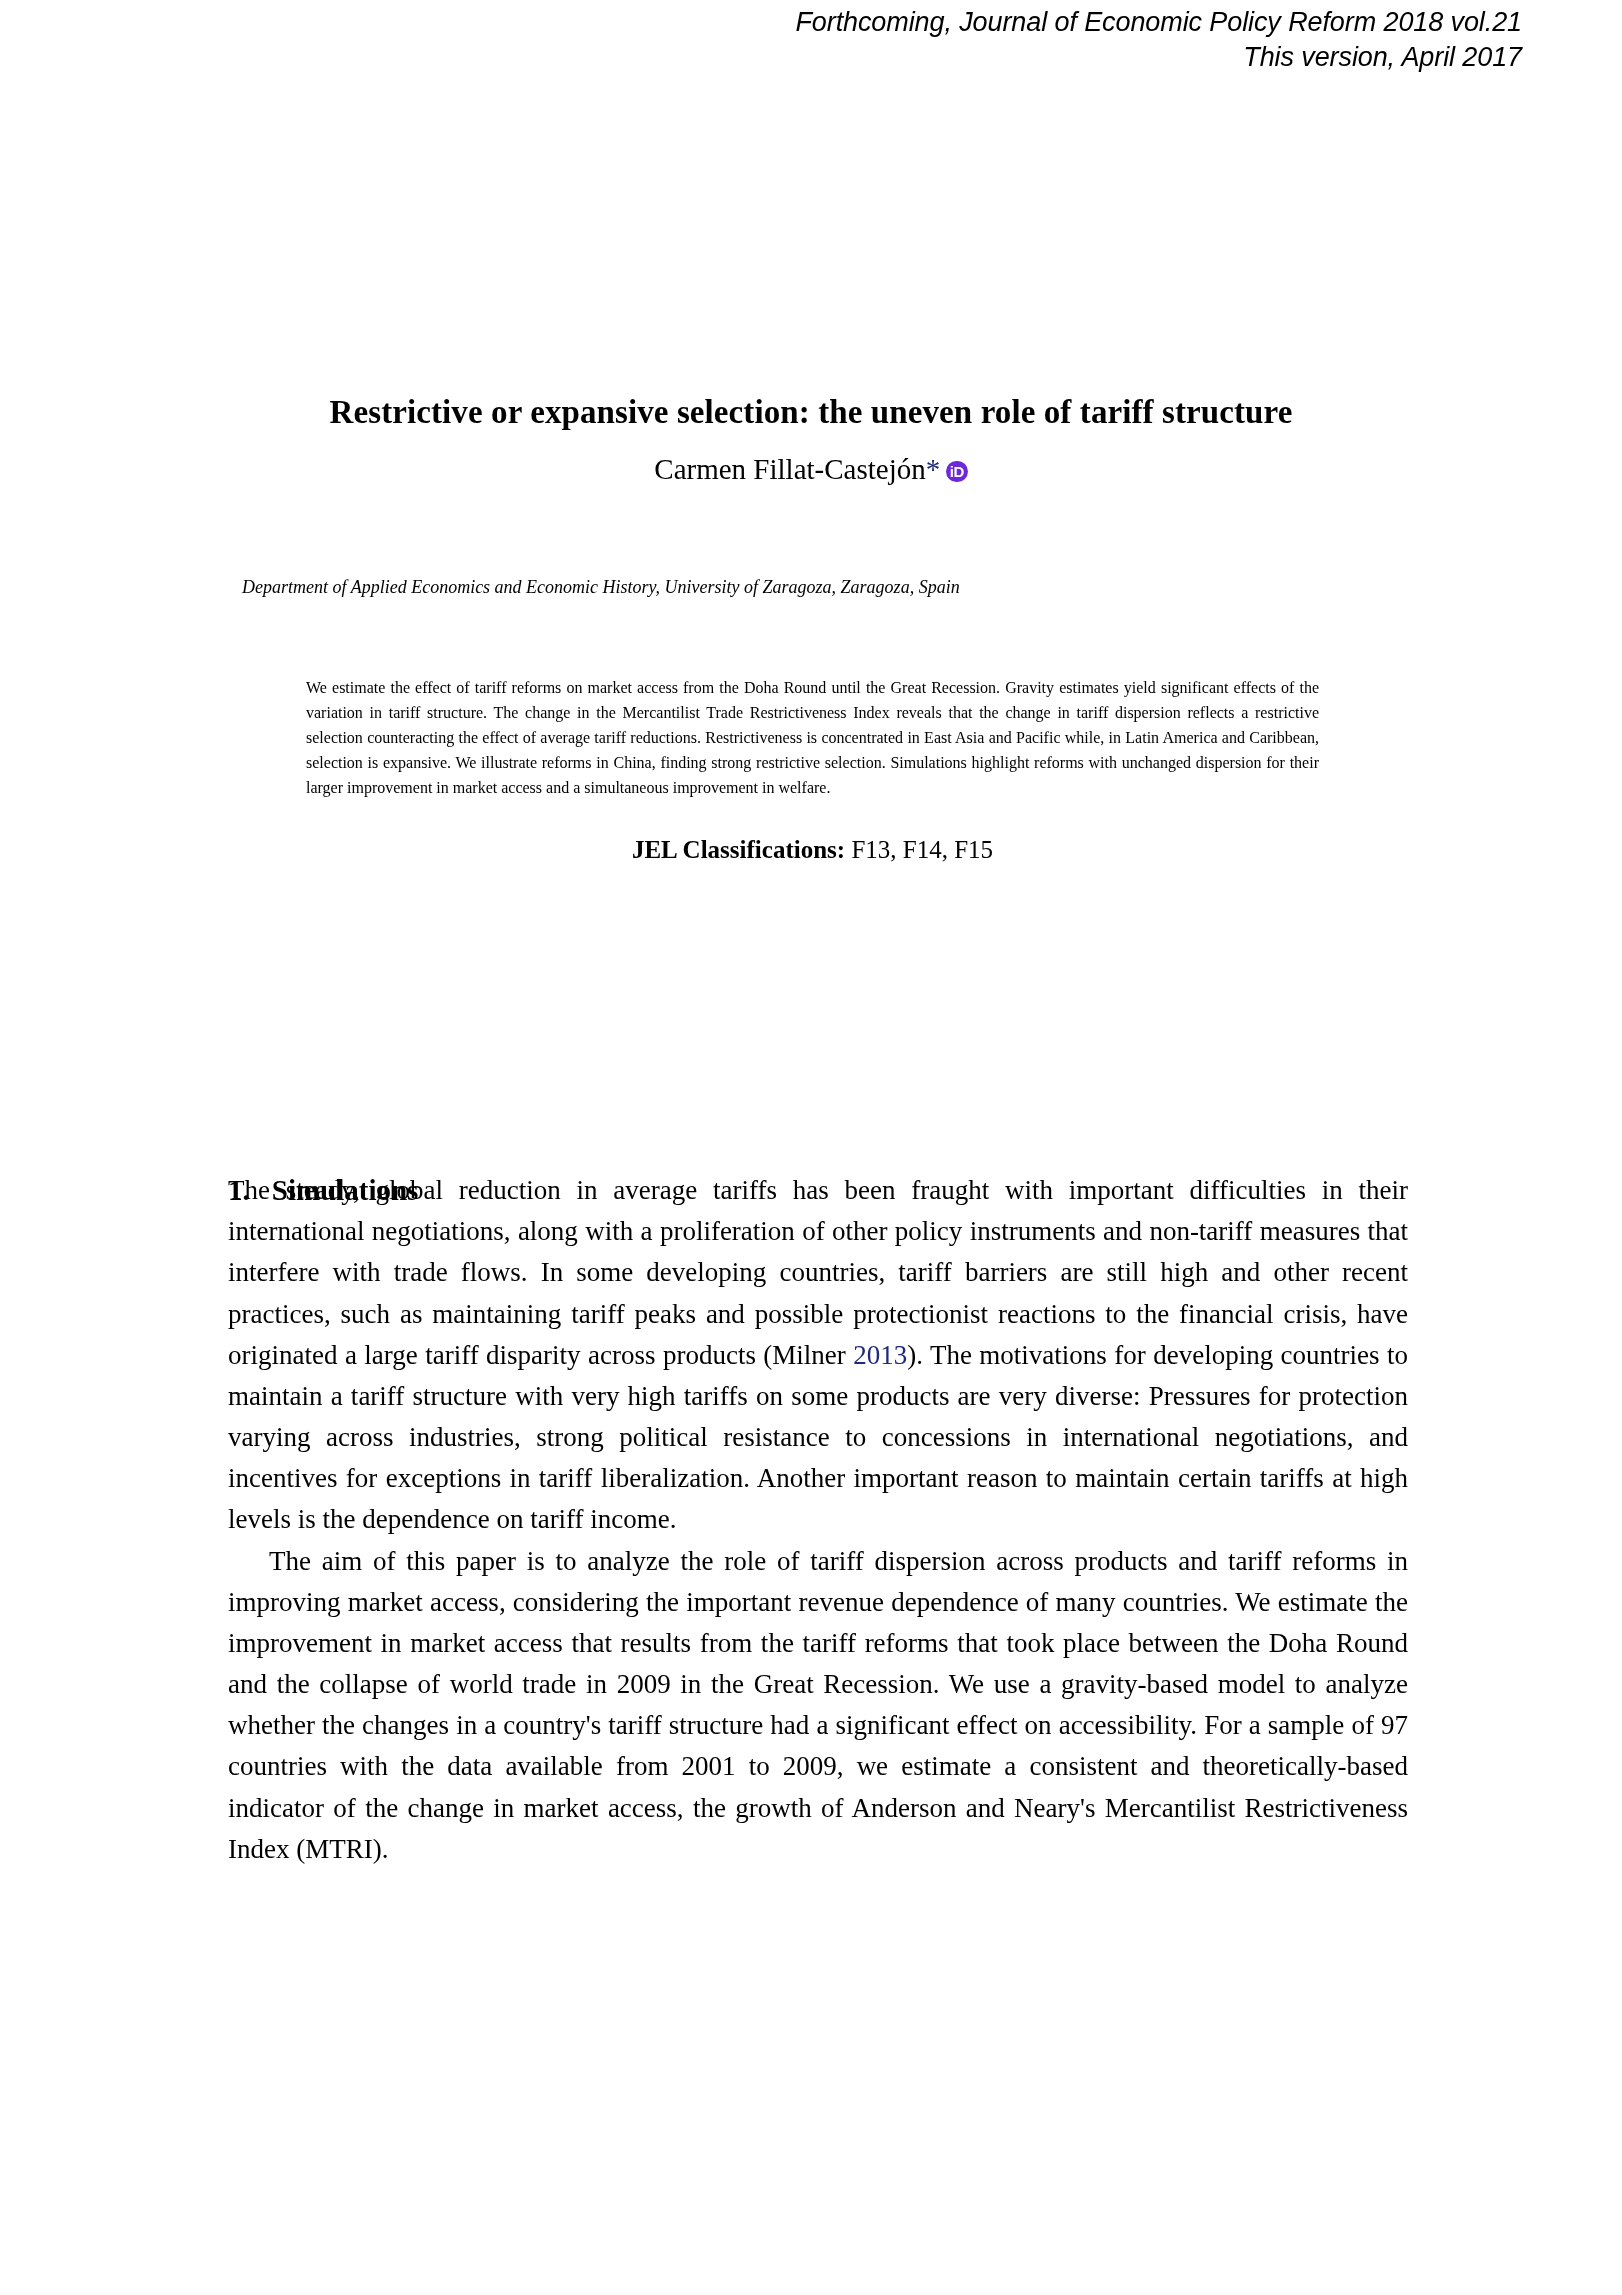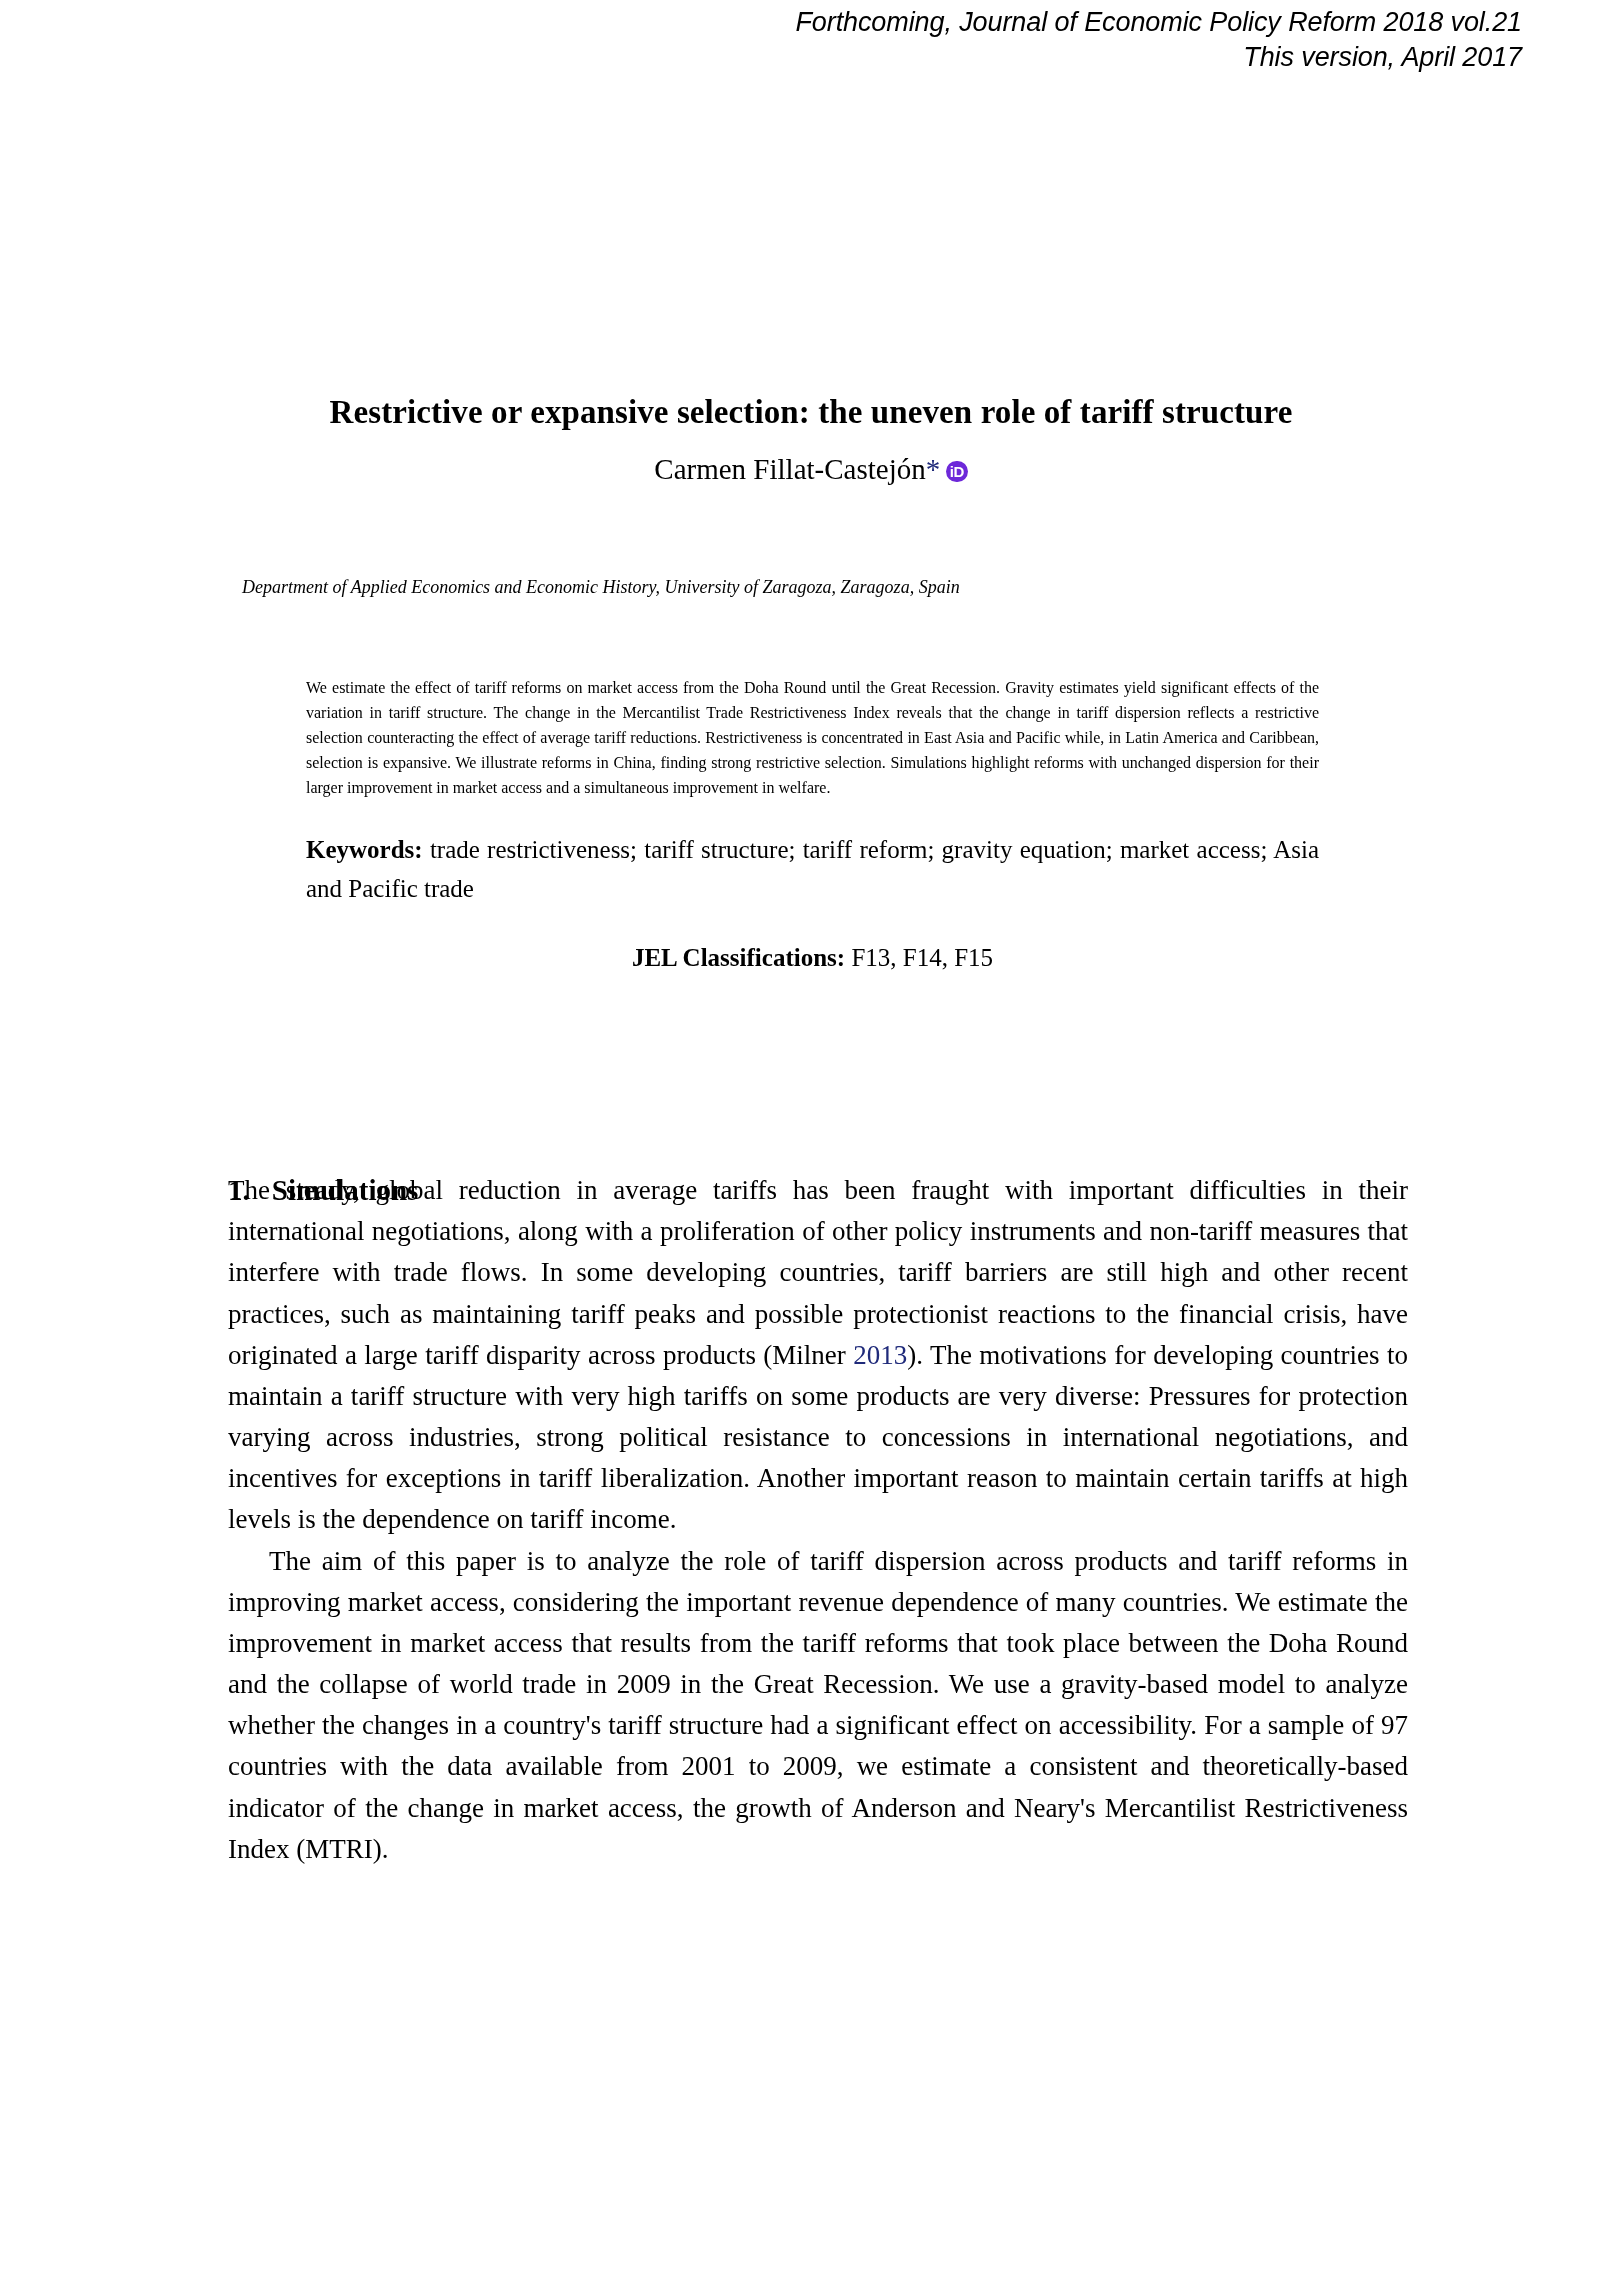--- a/index.html
+++ b/index.html
@@ -173,21 +173,20 @@
     <div class="author-line"><span>Carmen Fillat-Castejón</span><span class="author-star">*</span><span class="orcid-badge">iD</span></div>
   </div>
 
   <div class="affiliation">
     <span>Department of Applied Economics and Economic History, University of Zaragoza, Zaragoza,</span>
     <span>Spain</span>
   </div>
 
   <div class="abstract-block">
     <p class="abstract-text">We estimate the effect of tariff reforms on market access from the Doha Round until the Great Recession. Gravity estimates yield significant effects of the variation in tariff structure. The change in the Mercantilist Trade Restrictiveness Index reveals that the change in tariff dispersion reflects a restrictive selection counteracting the effect of average tariff reductions. Restrictiveness is concentrated in East Asia and Pacific while, in Latin America and Caribbean, selection is expansive. We illustrate reforms in China, finding strong restrictive selection. Simulations highlight reforms with unchanged dispersion for their larger improvement in market access and a simultaneous improvement in welfare.</p>
-    <p class="kw-line"><span class="kw-label">Keywords:</span> <span>trade restrictiveness; tariff structure; tariff reform; gravity equation; market access; Asia and Pacific trade</span></p>
     <p class="jel-line"><span class="jel-label">JEL Classifications:</span> <span>F13, F14, F15</span></p>
   </div>
 
   <div class="section-head"><span class="section-num">1.</span><span>Simulations</span></div>
 
   <div class="body-block">
     <p class="body-par"><span>The steady, global reduction in average tariffs has been fraught with important difficulties in their international negotiations, along with a proliferation of other policy instruments and non-tariff measures that interfere with trade flows. In some developing countries, tariff barriers are still high and other recent practices, such as maintaining tariff peaks and possible protectionist reactions to the financial crisis, have originated a large tariff disparity across products (Milner </span><span class="cite-link">2013</span><span>). The motivations for developing countries to maintain a tariff structure with very high tariffs on some products are very diverse: Pressures for protection varying across industries, strong political resistance to concessions in international negotiations, and incentives for exceptions in tariff liberalization. Another important reason to maintain certain tariffs at high levels is the dependence on tariff income.</span></p>
     <p class="body-par">The aim of this paper is to analyze the role of tariff dispersion across products and tariff reforms in improving market access, considering the important revenue dependence of many countries. We estimate the improvement in market access that results from the tariff reforms that took place between the Doha Round and the collapse of world trade in 2009 in the Great Recession. We use a gravity-based model to analyze whether the changes in a country's tariff structure had a significant effect on accessibility. For a sample of 97 countries with the data available from 2001 to 2009, we estimate a consistent and theoretically-based indicator of the change in market access, the growth of Anderson and Neary's Mercantilist Restrictiveness Index (MTRI).</p>
   </div>
 

